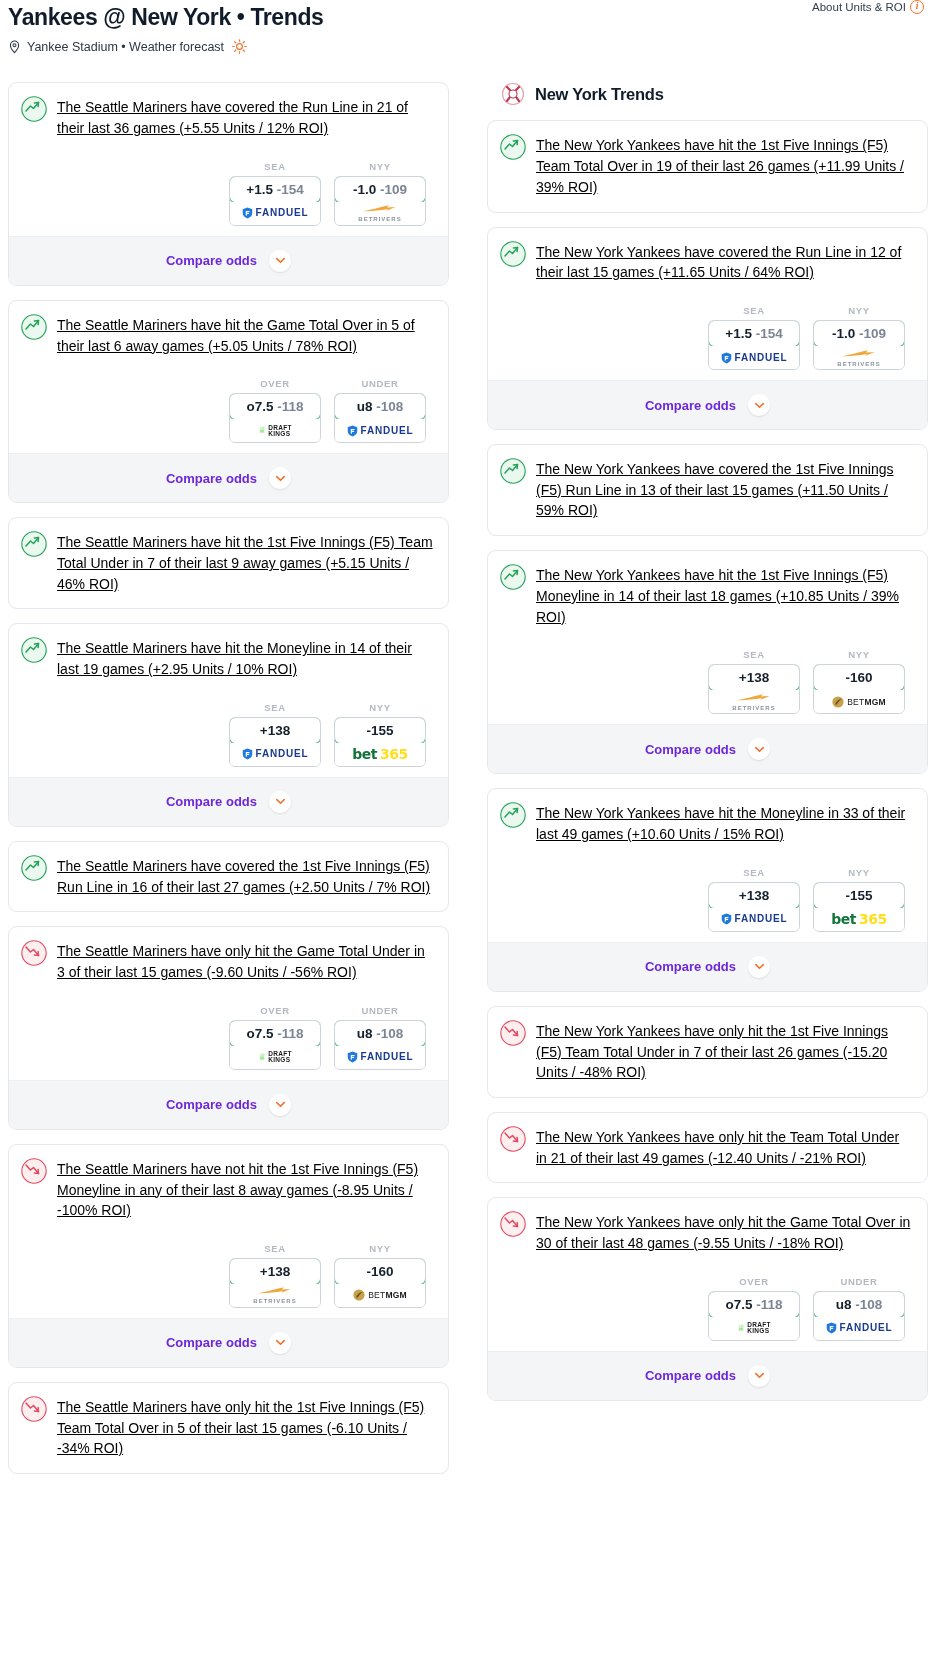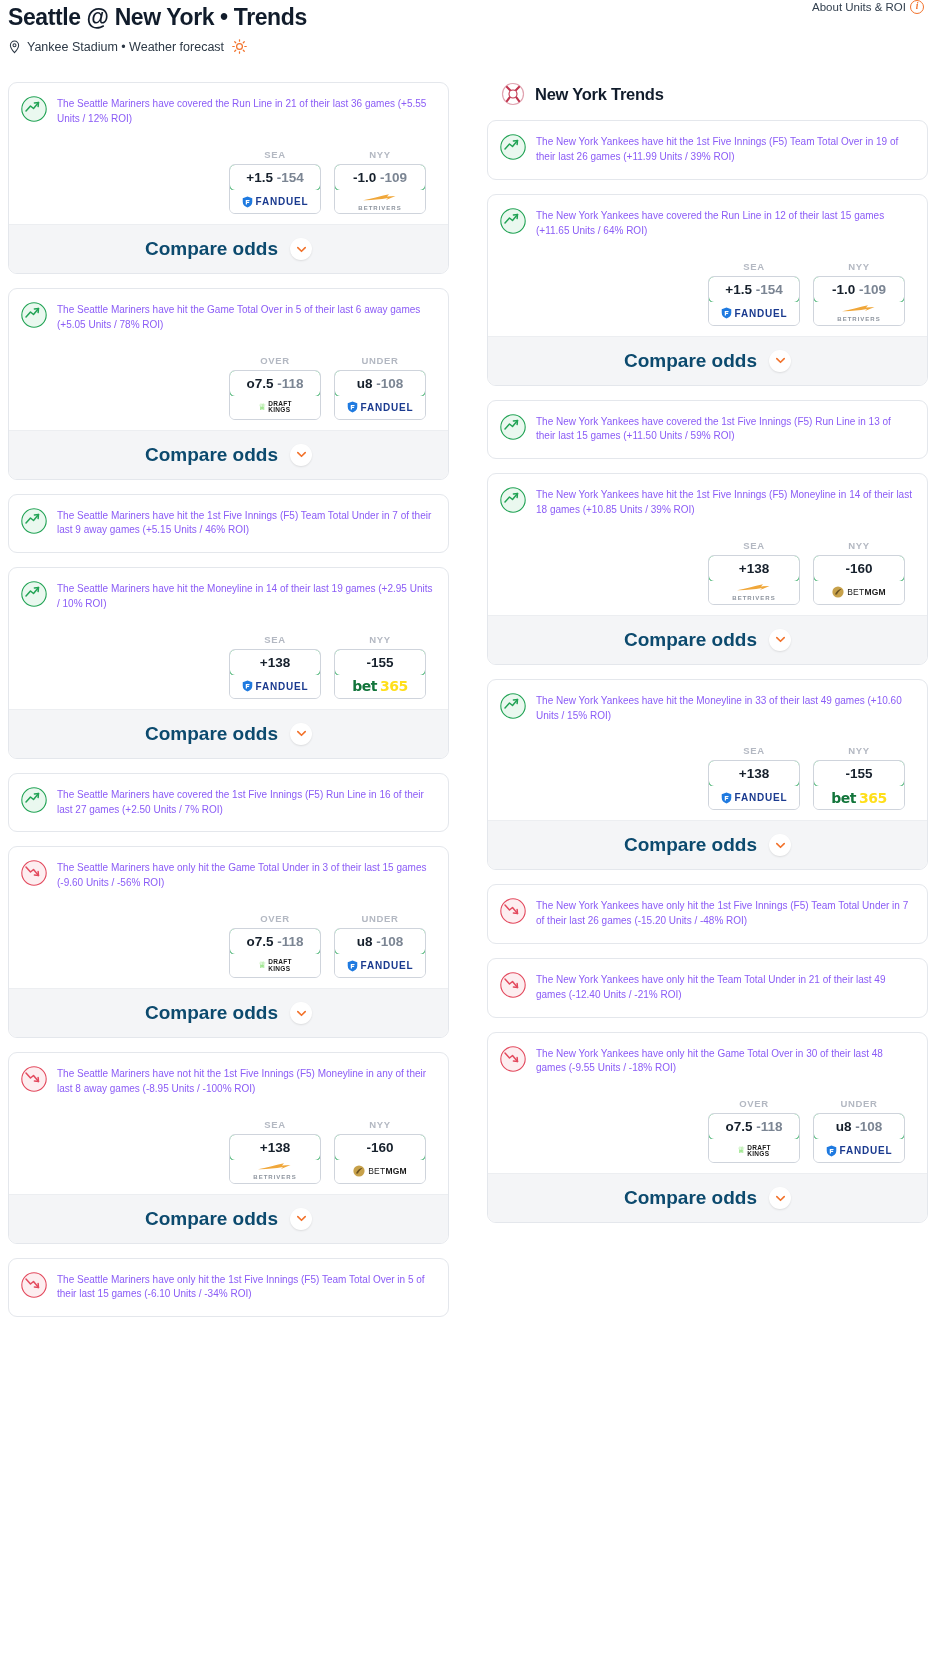--- a/index.html
+++ b/index.html
@@ -83,24 +83,25 @@
     border: 1px solid #e4e7ec;
     border-radius: 9px;
     background: #fff;
     margin-bottom: 14px;
     overflow: hidden;
   }
   .card-body { padding: 13px 14px 0 12px; }
   .trend-row { display: flex; gap: 10px; align-items: flex-start; }
   .trend-icon { flex: 0 0 auto; width: 26px; height: 26px; margin-top: 0px; }
   .trend-text {
-    font-size: 10px;
+    font-size: 14px;
     line-height: 1.48;
-    color: #8b5cf6;
+    color: #000000;
     padding-top: 1px;
+    text-decoration: underline;
   }
   .card-body.no-odds { padding-bottom: 14px; }
 
   
   .odds-wrap {
     display: flex;
     justify-content: flex-end;
     gap: 13px;
     padding: 22px 8px 10px 0;
   }
@@ -135,21 +136,21 @@
   .book-row {
     height: 23px;
     display: flex;
     align-items: center;
     justify-content: center;
     background: #fff;
     border-top: 0;
   }
 
   
-  .bk { display: flex; align-items: center; justify-content: center; gap: 3px; }
+  .bk { display: flex; align-items: flex-start; justify-content: center; gap: 3px; }
   .bk-fanduel { color: #1a3a8f; font-size: 10px; font-weight: bold; letter-spacing: 0.8px; }
   .bk-fanduel svg { width: 11px; height: 12px; display:block; }
   .bk-betrivers { display:flex; flex-direction: column; align-items: center; line-height:1; }
   .bk-betrivers .br-txt { font-size: 6px; letter-spacing: 1px; color: #8d949e; font-weight: bold; }
   .bk-betrivers svg { width: 38px; height: 9px; display: block; }
   .bk-dk { display:flex; align-items:center; gap:2px; }
   .bk-dk .crown { color: #53d337; font-size: 9px; line-height: 1; }
   .bk-dk .dk-txt { display:flex; flex-direction: column; line-height: 0.95; }
   .bk-dk .dk-txt span { font-size: 6.5px; font-weight: bold; color: #1a1a1a; letter-spacing: 0.3px; }
   .bk-bet365 { font-size: 14px; font-weight: bold; letter-spacing: -0.5px; font-family: "DejaVu Sans", sans-serif; }
@@ -164,35 +165,35 @@
   .compare {
     background: #f4f5f7;
     border-top: 1px solid #eceef1;
     display: flex;
     align-items: center;
     justify-content: center;
     gap: 12px;
     padding: 13px 0;
     cursor: pointer;
   }
-  .compare-label { font-size: 19px; font-weight: bold; color: #0c4a6e; }
+  .compare-label { font-size: 13px; font-weight: bold; color: #6d28d9; }
   .chev-btn {
     width: 22px; height: 22px;
     background: #fff;
     border-radius: 50%;
     display: flex; align-items: center; justify-content: center;
     box-shadow: 0 1px 2px rgba(0,0,0,0.10);
   }
   .chev-btn svg { width: 11px; height: 11px; display: block; }
 </style>
 </head>
 <body>
 
 <div class="page-head">
-  <div class="page-title">Seattle @ New York • Trends</div>
+  <div class="page-title">Yankees @ New York • Trends</div>
 
   <div class="about-link">
     <span>About Units &amp; ROI</span>
     <span class="info-circle">i</span>
   </div>
 
   <div class="venue-row">
     <span>
       <svg class="pin-icon" viewBox="0 0 14 16">
           <path d="M7 1.2c-2.6 0-4.7 2.1-4.7 4.7 0 3.4 4.7 8.6 4.7 8.6s4.7-5.2 4.7-8.6c0-2.6-2.1-4.7-4.7-4.7z" fill="none" stroke="#2c3845" stroke-width="1.2"></path>

